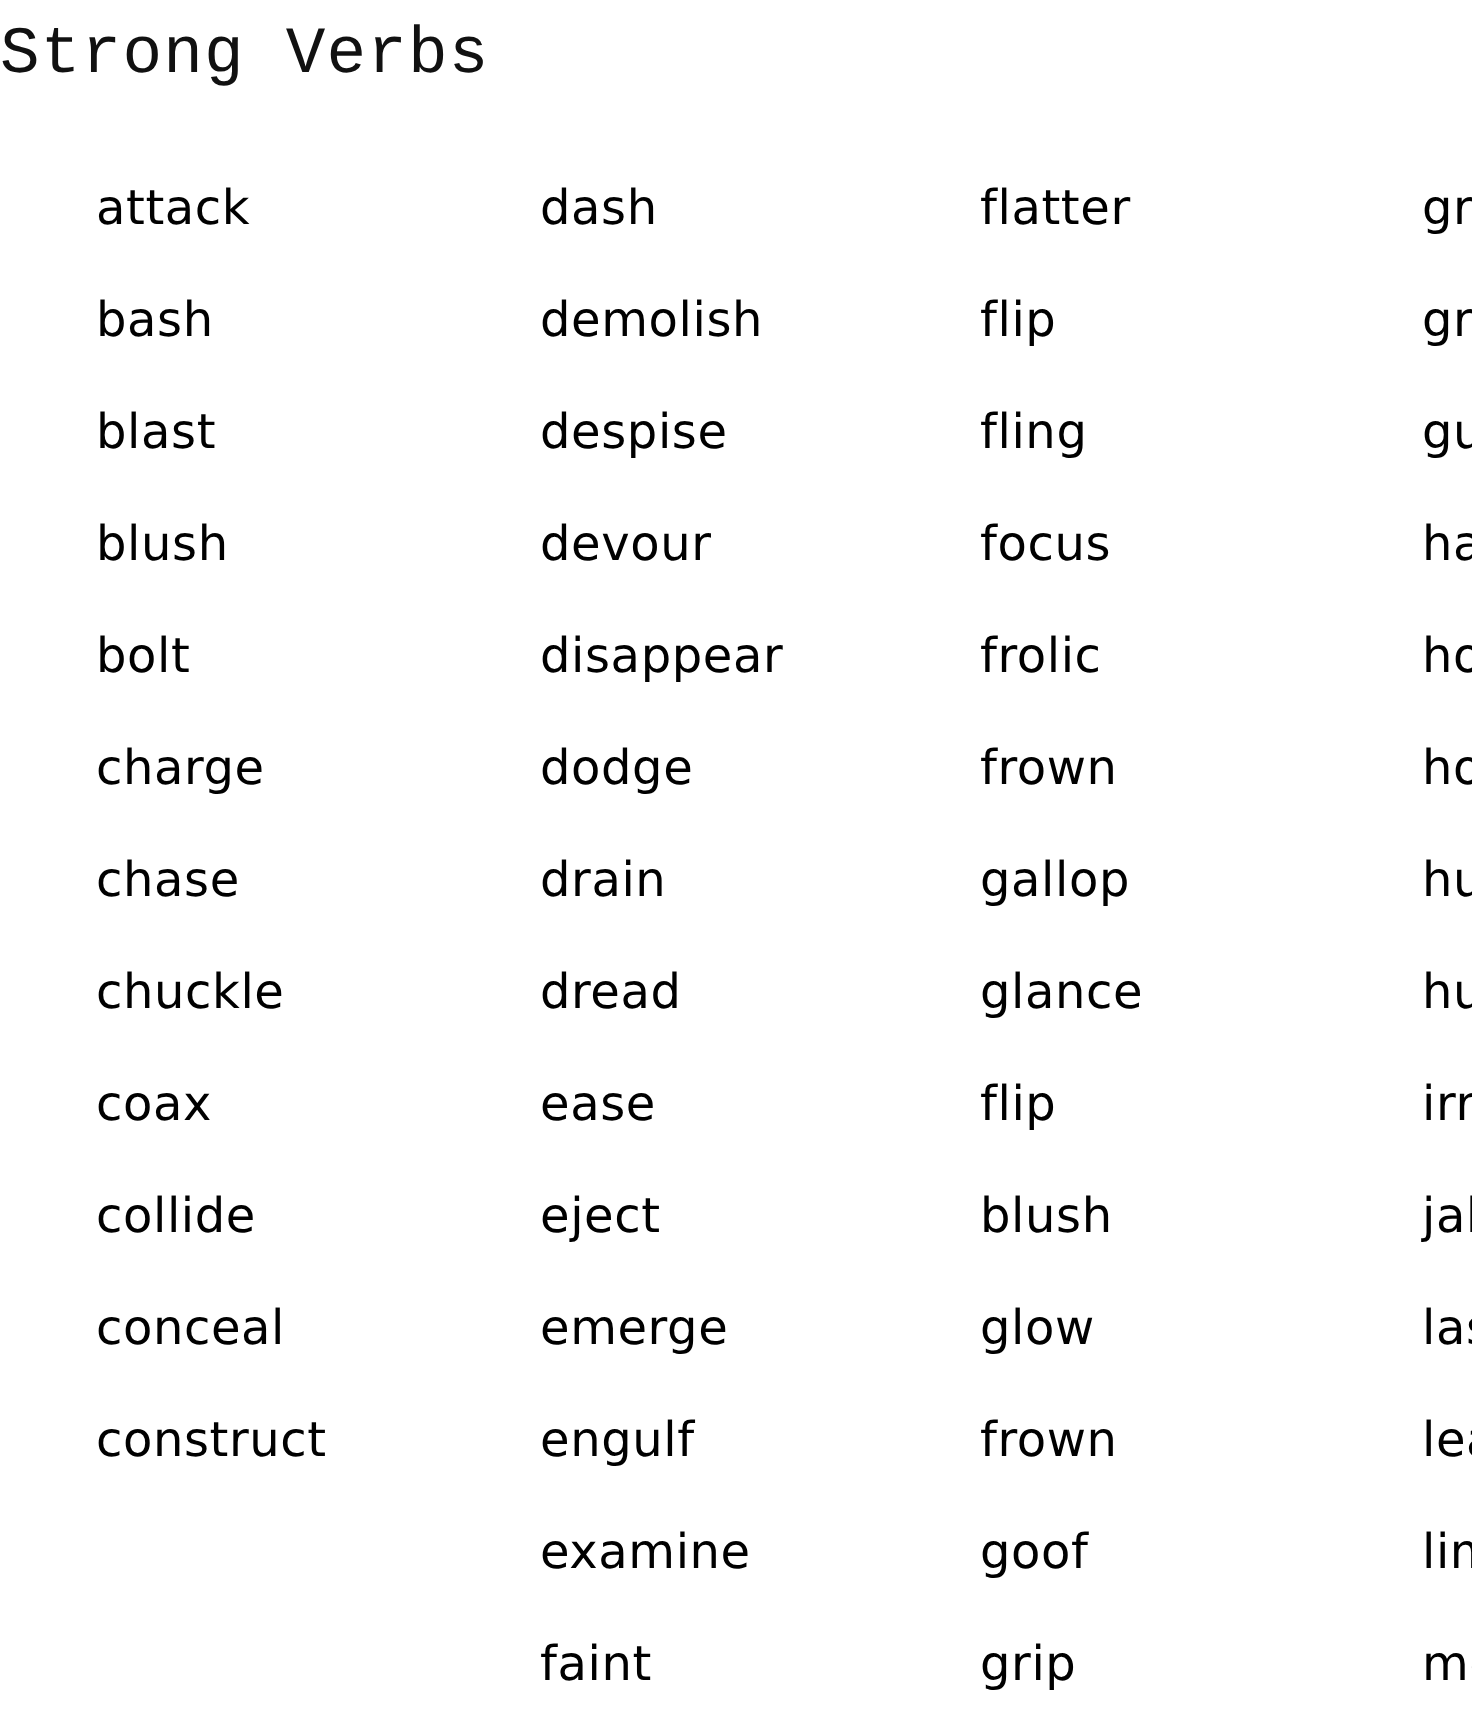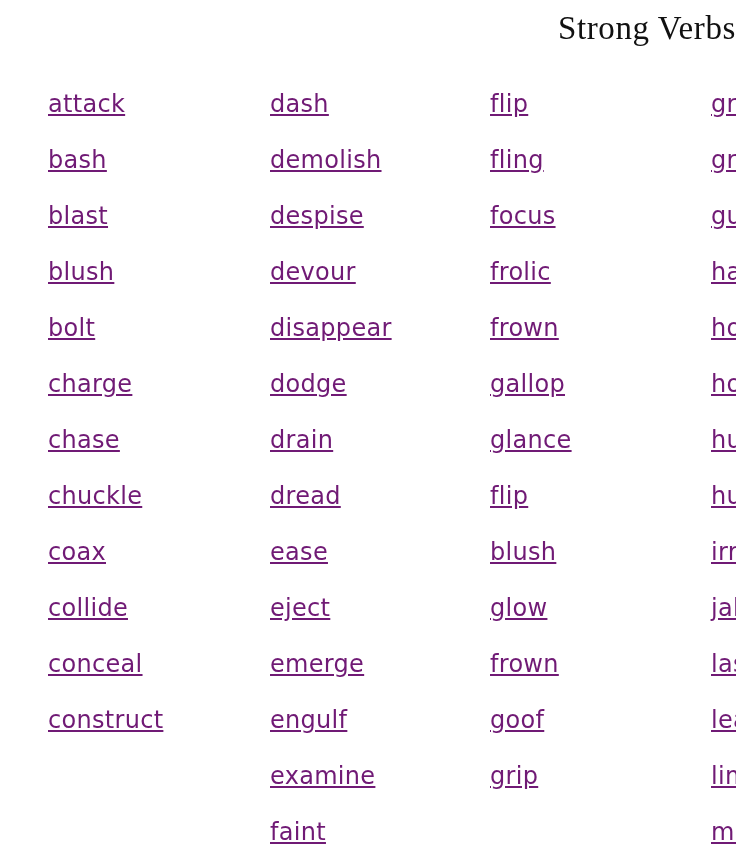--- a/index.html
+++ b/index.html
@@ -22,22 +22,22 @@
     width: 736px;
     height: 856px;
     background: #ffffff;
   }
 
   #page-title {
     position: absolute;
     top: 7px;
     left: 0;
     width: 736px;
-    text-align: right;
-    font-family: Liberation Serif, serif;
+    text-align: left;
+    font-family: Liberation Mono, monospace;
     font-size: 33px;
     font-weight: 400;
     letter-spacing: 0.6px;
     color: #111111;
     line-height: 42px;
     white-space: nowrap;
   }
 
   #verb-columns {
     position: absolute;
@@ -59,25 +59,24 @@
   .verb-column.col-1 { width: 173px; padding-left: 48px; }
   .verb-column.col-2 { width: 173px; padding-left: 47px; }
   .verb-column.col-3 { width: 168px; padding-left: 48px; }
 
   .verb-item {
     height: 56px;
     line-height: 56px;
     font-family: "DejaVu Sans", sans-serif;
     font-size: 24px;
     font-weight: 400;
-    color: #701a75;
+    color: #000000;
     letter-spacing: 0.3px;
     white-space: nowrap;
     text-align: left;
-    text-decoration: underline;
   }
 </style>
 </head>
 <body>
 
 <div id="worksheet">
 
   <div id="page-title">Strong Verbs</div>
 
   <div id="verb-columns">
@@ -106,20 +105,21 @@
         <div class="verb-item">drain</div>
         <div class="verb-item">dread</div>
         <div class="verb-item">ease</div>
         <div class="verb-item">eject</div>
         <div class="verb-item">emerge</div>
         <div class="verb-item">engulf</div>
         <div class="verb-item">examine</div>
         <div class="verb-item">faint</div>
       </div>
       <div class="verb-column col-2">
+        <div class="verb-item">flatter</div>
         <div class="verb-item">flip</div>
         <div class="verb-item">fling</div>
         <div class="verb-item">focus</div>
         <div class="verb-item">frolic</div>
         <div class="verb-item">frown</div>
         <div class="verb-item">gallop</div>
         <div class="verb-item">glance</div>
         <div class="verb-item">flip</div>
         <div class="verb-item">blush</div>
         <div class="verb-item">glow</div>

